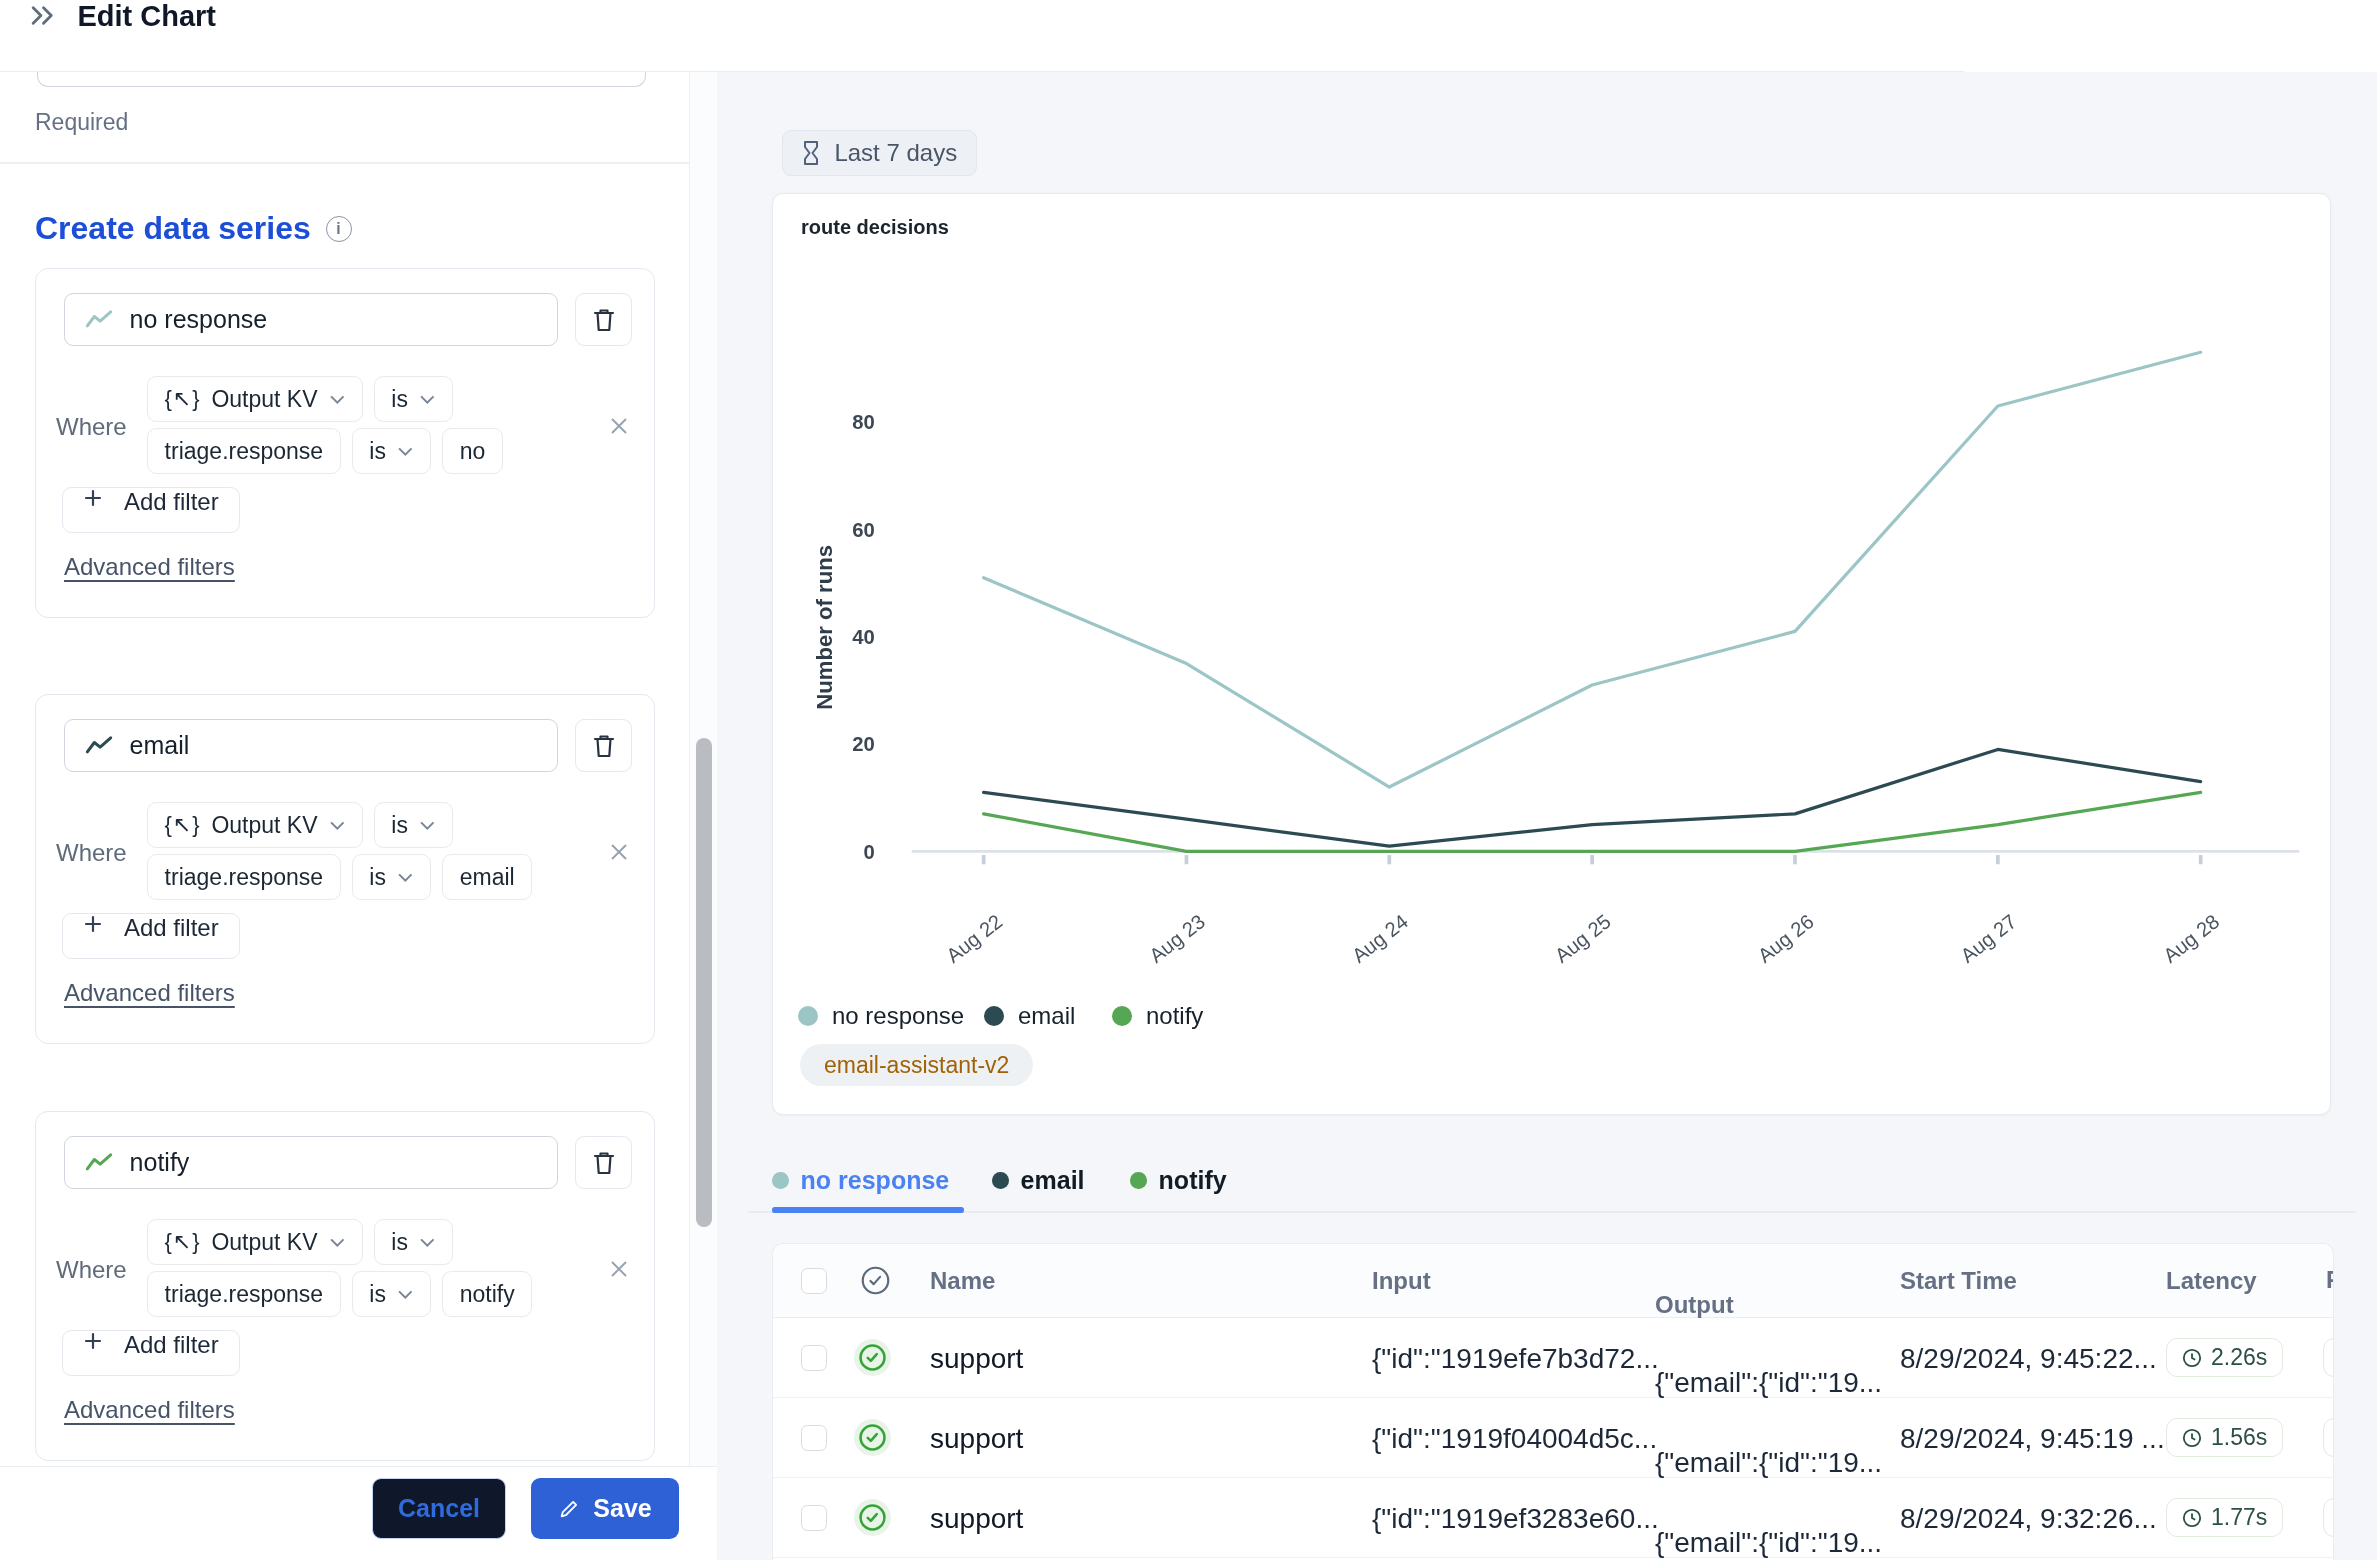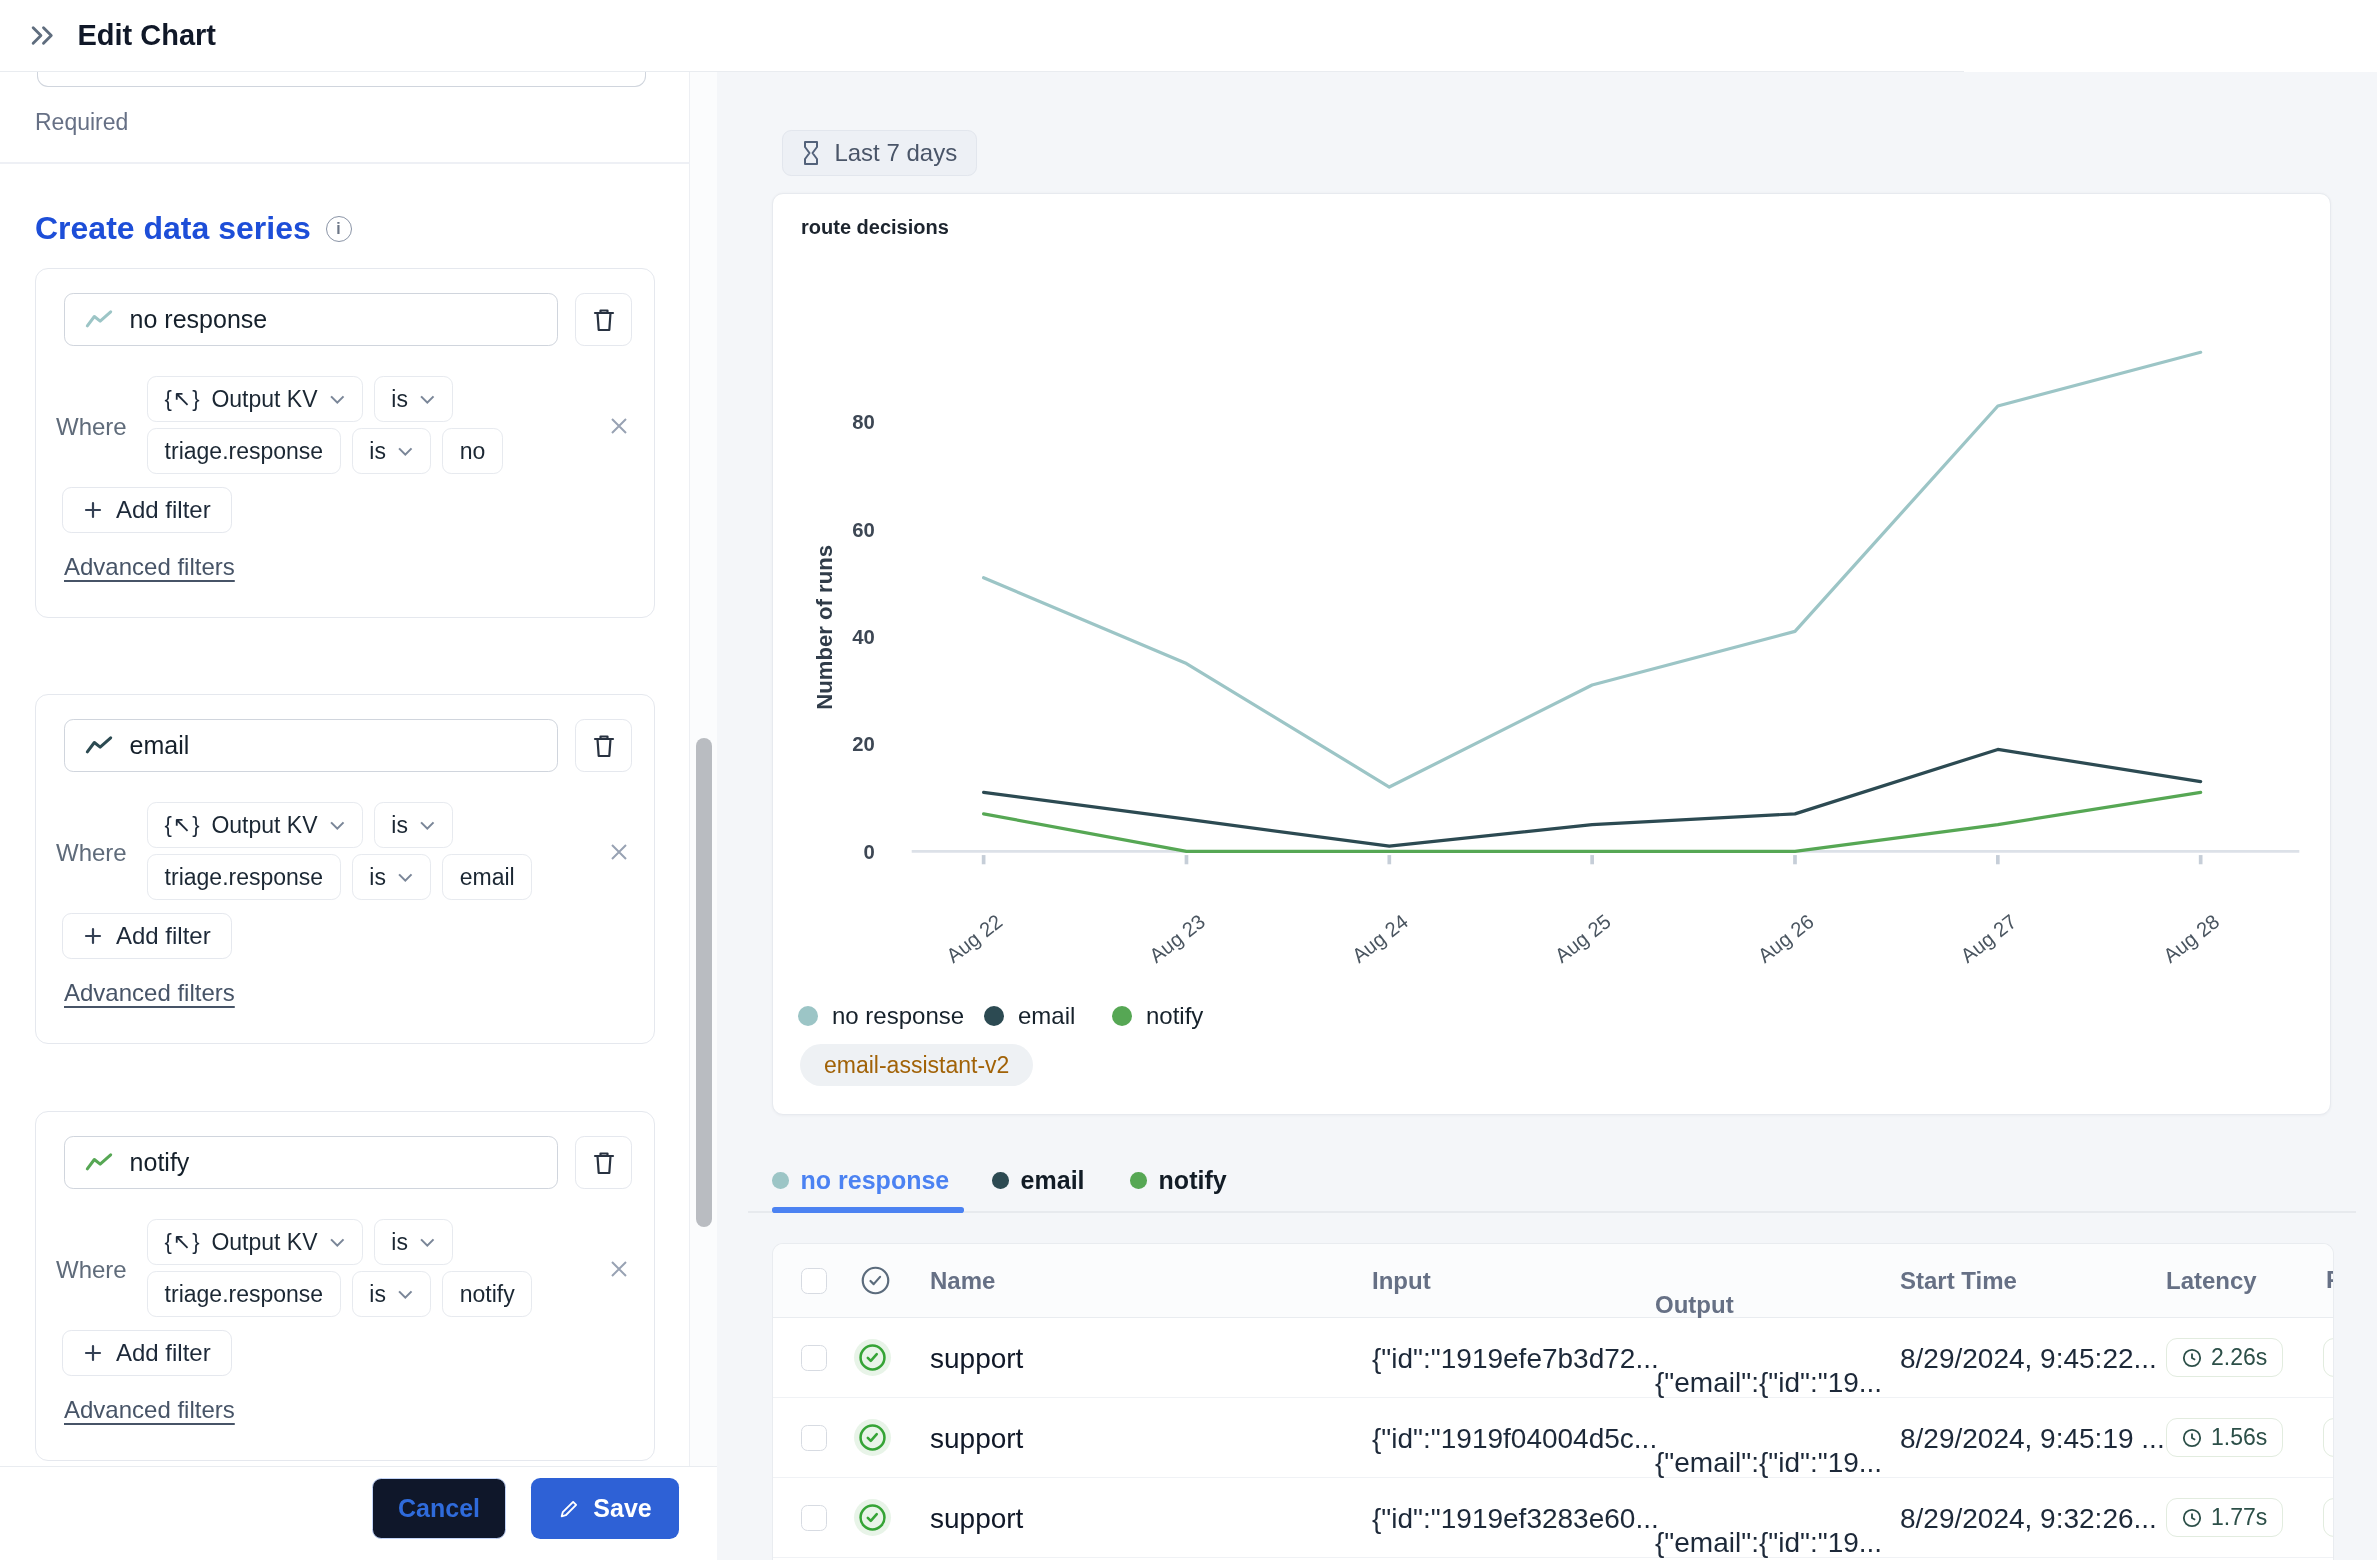--- a/index.html
+++ b/index.html
@@ -1,21 +1,21 @@
 <!DOCTYPE html>
 <html style="font-size:14.8px"><head>
 <meta charset="utf-8">
 <style>
   html,body{margin:0;padding:0;background:#e8eaed;}
   *{box-sizing:border-box;font-family:"Liberation Sans","DejaVu Sans",sans-serif;}
   .app{position:relative;width:2377px;height:1560px;background:#fff;overflow:hidden;}
 
   
   .topbar{position:absolute;left:0;top:0;width:1964px;height:72px;background:#fff;
-          border-bottom:1.8px solid #e9ecf0;display:flex;align-items:center;padding-left:28px;gap:18.4px;z-index:5;}
+          border-bottom:1.8px solid #e9ecf0;display:flex;align-items:flex-start;padding-left:28px;gap:18.4px;z-index:5;}
   .topbar .title{font-size:29px;font-weight:700;color:#101828;}
   .icon-btn{display:flex;align-items:center;justify-content:center;color:#5f6d7e;}
 
   
   .left-panel{position:absolute;left:0;top:72px;width:690px;height:1488px;background:#fff;border-right:1.8px solid #edeff3;}
   .input-remnant{position:absolute;left:37px;top:0;width:609px;height:14.8px;border:1.8px solid #d0d5dd;border-top:none;
                  border-radius:0 0 11px 11px;background:#fff;}
   .required{position:absolute;left:35px;top:37px;font-size:23px;color:#667085;}
   .section-divider{position:absolute;left:0;top:90px;width:690px;height:1.8px;background:#eef0f5;}
   .series-heading{position:absolute;left:35px;top:138px;display:flex;align-items:center;gap:14.8px;}
@@ -32,21 +32,21 @@
              display:flex;align-items:center;justify-content:center;color:#283241;background:#fff;}
   .where-label{position:absolute;left:20px;top:144px;font-size:24px;color:#5f6b7a;}
   .filter-row{position:absolute;left:111px;display:flex;gap:11px;}
   .row-a{top:107px;} .row-b{top:159px;}
   .pill{height:46px;border:1.8px solid #e7eaef;border-radius:9.2px;background:#fff;display:inline-flex;align-items:center;
         padding:0 16.6px;gap:11px;font-size:23px;color:#1b2733;white-space:nowrap;}
   .pill .kv{font-size:22px;color:#1d2939;letter-spacing:0.9px;}
   .chev{color:#7a8698;display:flex;}
   .close-x{position:absolute;left:568px;top:142px;width:29.5px;height:29.5px;display:flex;align-items:center;justify-content:center;color:#98a2b3;}
   .add-filter{position:absolute;left:26px;top:218px;height:46px;border:1.8px solid #e5e8ee;border-radius:9.2px;background:#fff;
-              display:inline-flex;align-items:center;padding:0 20px;gap:13px;font-size:24px;color:#1d2939;}
+              display:inline-flex;align-items:flex-start;padding:0 20px;gap:21px;font-size:24px;color:#1d2939;}
   .add-filter .plus{color:#344054;display:flex;}
   .adv-link{position:absolute;left:28px;top:284px;font-size:24px;color:#475467;text-decoration:underline;text-underline-offset:4.6px;}
 
   
   .left-footer{position:absolute;left:0;top:1466px;width:717px;height:94px;background:#fff;border-top:1.8px solid #e9ecf0;z-index:4;}
   .btn-cancel{position:absolute;left:372px;top:11px;width:134px;height:61px;border:1.8px solid #c3d4f7;border-radius:9.2px;
               background:#0f172a;color:#2f6bdb;font-size:25px;font-weight:700;display:flex;align-items:center;justify-content:center;}
   .btn-save{position:absolute;left:531px;top:11px;width:148px;height:61px;border:none;border-radius:9.2px;background:#2e61d6;
             color:#fff;font-size:25px;font-weight:700;display:flex;align-items:center;justify-content:center;gap:13px;}
 

